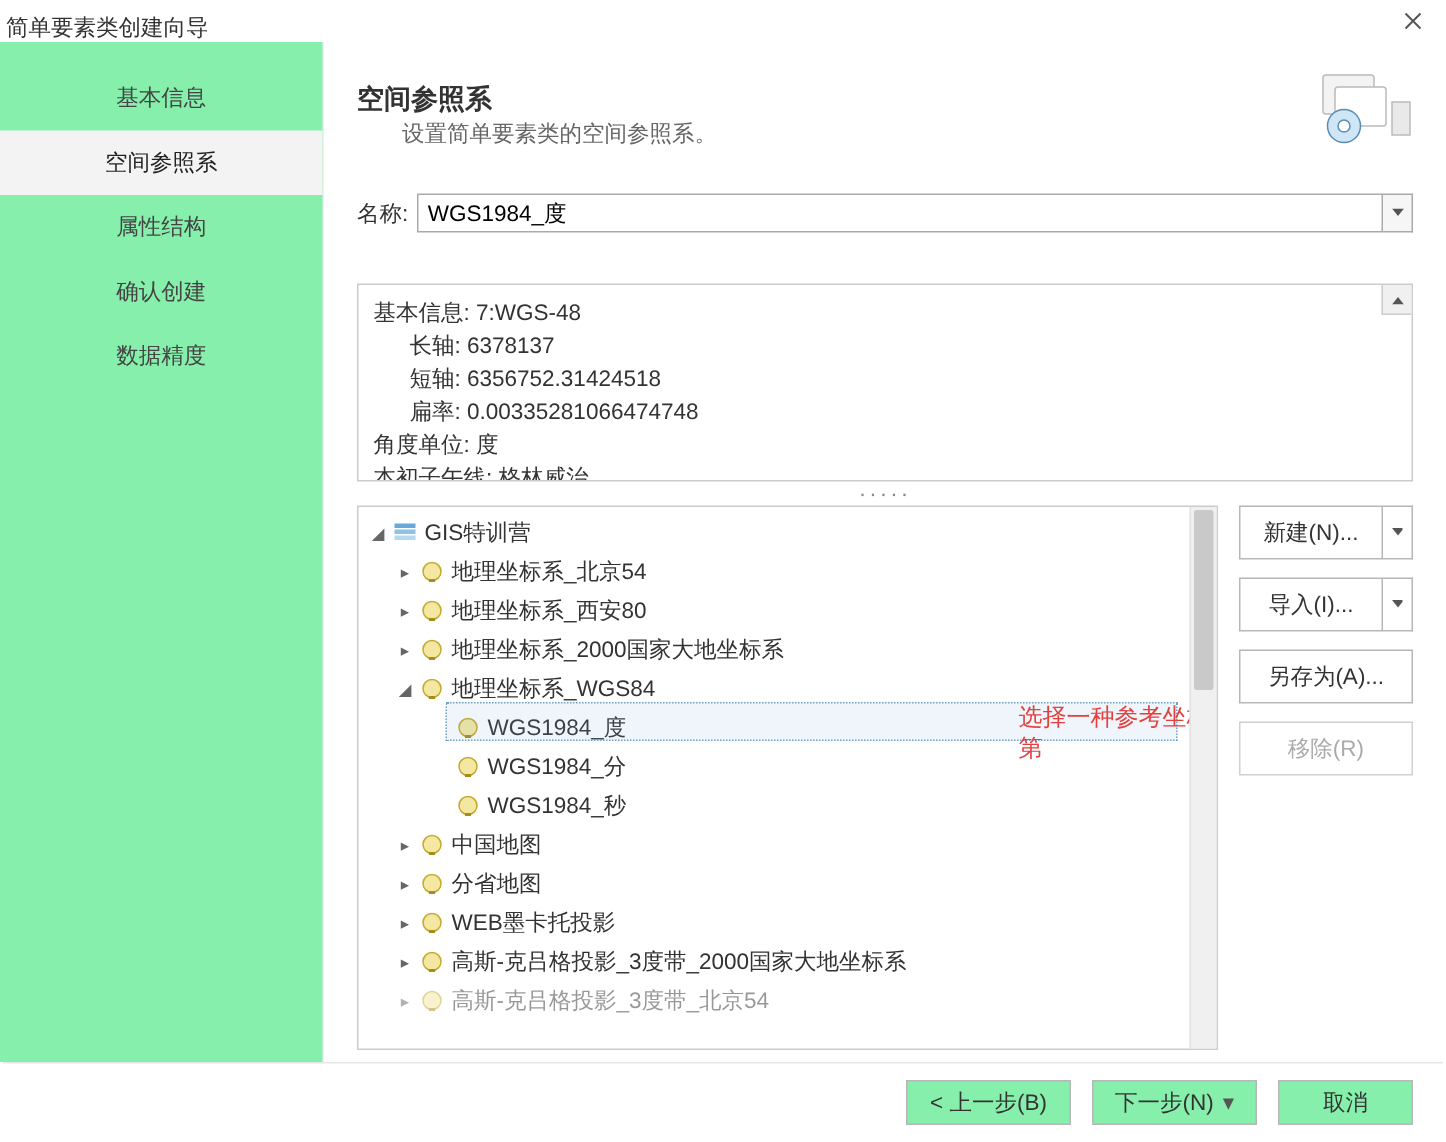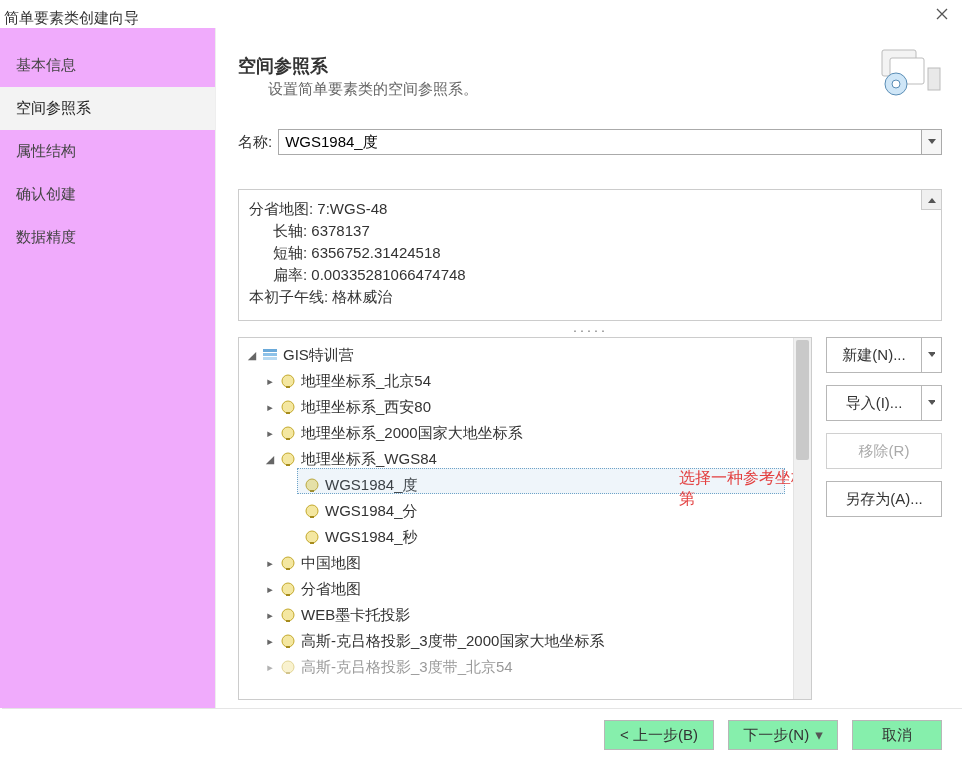--- a/index.html
+++ b/index.html
@@ -3,21 +3,21 @@
 <meta charset="utf-8">
 <style>
   * { box-sizing: border-box; font-family: "Microsoft YaHei", "Segoe UI", Arial, sans-serif; font-size: 15px; }
   body { margin:0; width:964px; height:761px; background:#fff; color:#333; }
 
   .titlebar { height:28px; display:flex; align-items:flex-end; padding:0 4px; }
   .titlebar .title { flex:1; color:#333; }
   .titlebar .close { width:36px; height:28px; display:flex; align-items:center; justify-content:center; color:#555; }
 
   .main { display:flex; height:680px; }
-  .sidebar { width:216px; background:#f0abfc; border-right:1px solid #eee; padding-top:16px; }
+  .sidebar { width:216px; background:#86efac; border-right:1px solid #eee; padding-top:16px;text-align:center; }
   .side-item { padding:12px 16px; color:#444; cursor:pointer; }
   .side-item.selected { background:#f3f3f3; color:#222; }
 
   .content { flex:1; position:relative; padding:18px 22px 8px 22px; display:flex; flex-direction:column; }
 
   .hdr-icon { position:absolute; right:18px; top:18px; width:70px; height:52px; }
 
   .section-title { font-size:18px; font-weight:600; color:#333; margin:8px 0 2px 0; }
   .section-sub { color:#666; margin:0 0 30px 30px; }
 
@@ -111,24 +111,25 @@
         </div>
       </div>
     </div>
 
     <div class="info-box">
       <div class="scroll-up">
         <svg width="8" height="6">
             <path d="M0 6 L4 1 L8 6" fill="#555"></path>
           </svg>
       </div>
-      <div><span>分省地图:</span>&nbsp;<span>7:WGS-48</span></div>
+      <div><span>基本信息:</span>&nbsp;<span>7:WGS-48</span></div>
       <div style="padding-left:24px;"><span>长轴:</span>&nbsp;<span>6378137</span></div>
       <div style="padding-left:24px;"><span>短轴:</span>&nbsp;<span>6356752.31424518</span></div>
       <div style="padding-left:24px;"><span>扁率:</span>&nbsp;<span>0.00335281066474748</span></div>
+      <div><span>角度单位:</span>&nbsp;<span>度</span></div>
       <div><span>本初子午线:</span>&nbsp;<span>格林威治</span></div>
     </div>
 
     <div class="splitter">·····</div>
 
     <div class="lower">
       <div class="tree-wrap">
         <div class="tree">
 
           <div class="node">
@@ -283,22 +284,22 @@
             </div>
         </div>
         <div class="btn-split">
           <div class="btn main">导入(I)...</div>
           <div class="btn dd">
               <svg width="8" height="6">
                 <path d="M0 0 L4 5 L8 0" fill="#555"></path>
               </svg>
             </div>
         </div>
+        <div class="btn full">另存为(A)...</div>
         <div class="btn full disabled">移除(R)</div>
-        <div class="btn full">另存为(A)...</div>
       </div>
     </div>
   </div>
 </div>
 
 <div class="footer-sep"></div>
 <div class="footer">
   <div class="fbtn">
       <span>&lt; 上一步(B)</span>
     </div>

